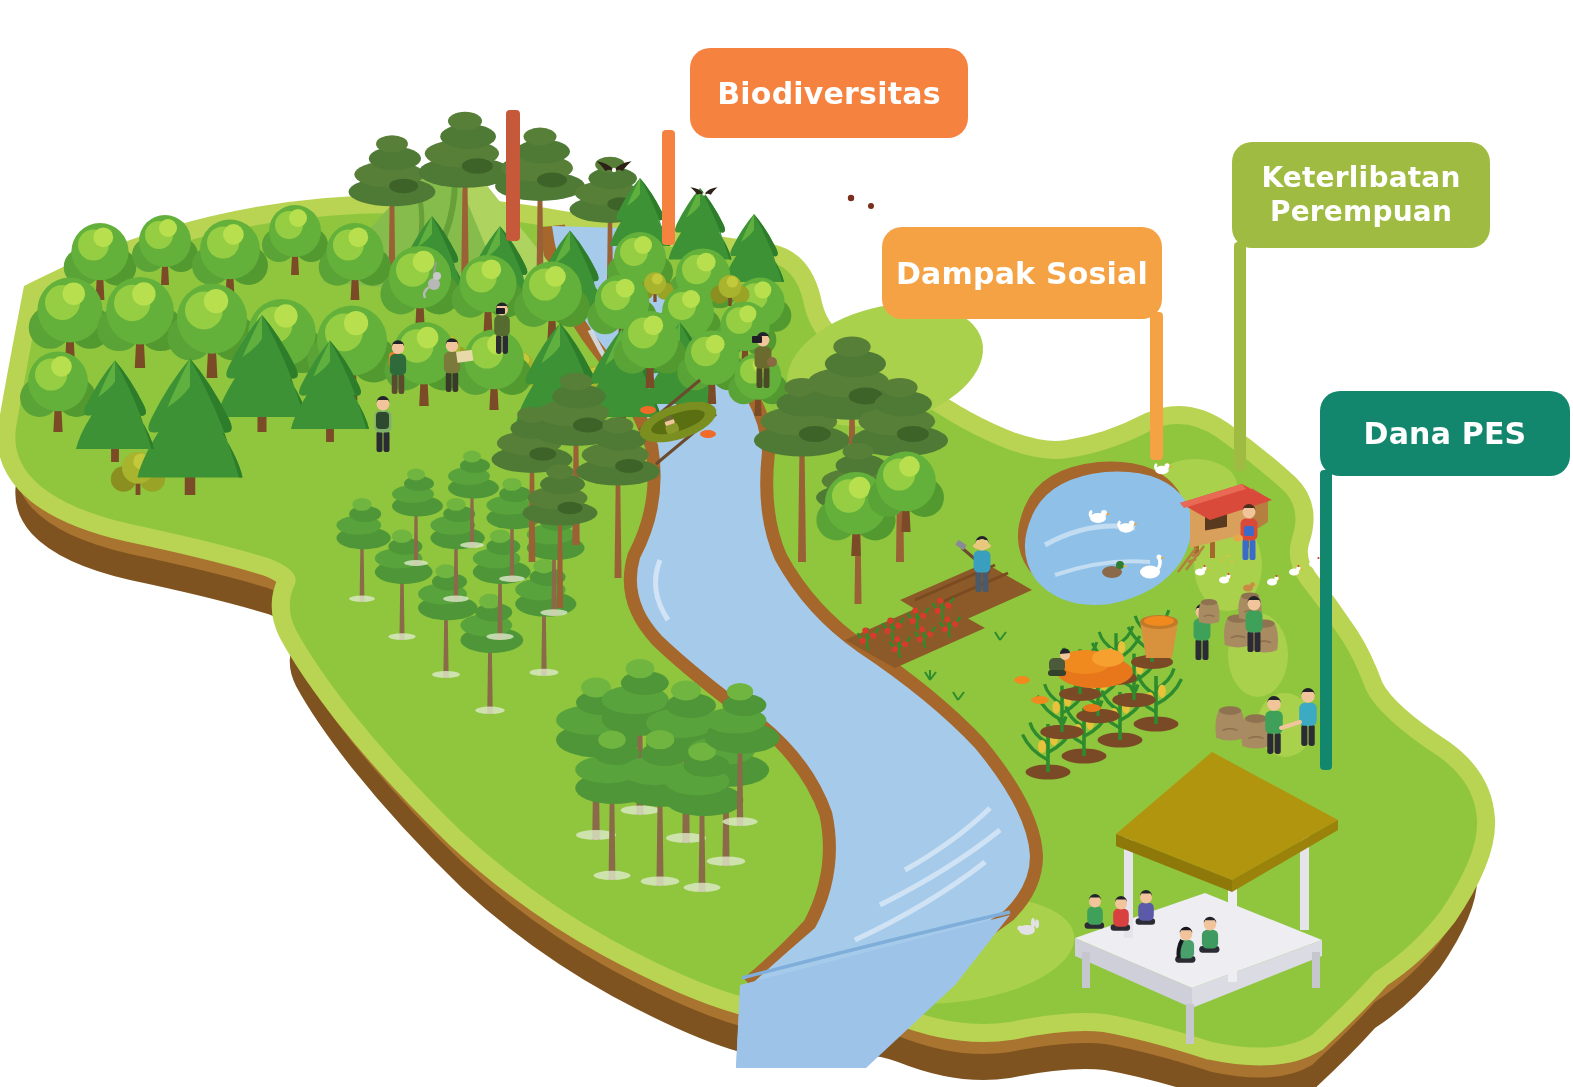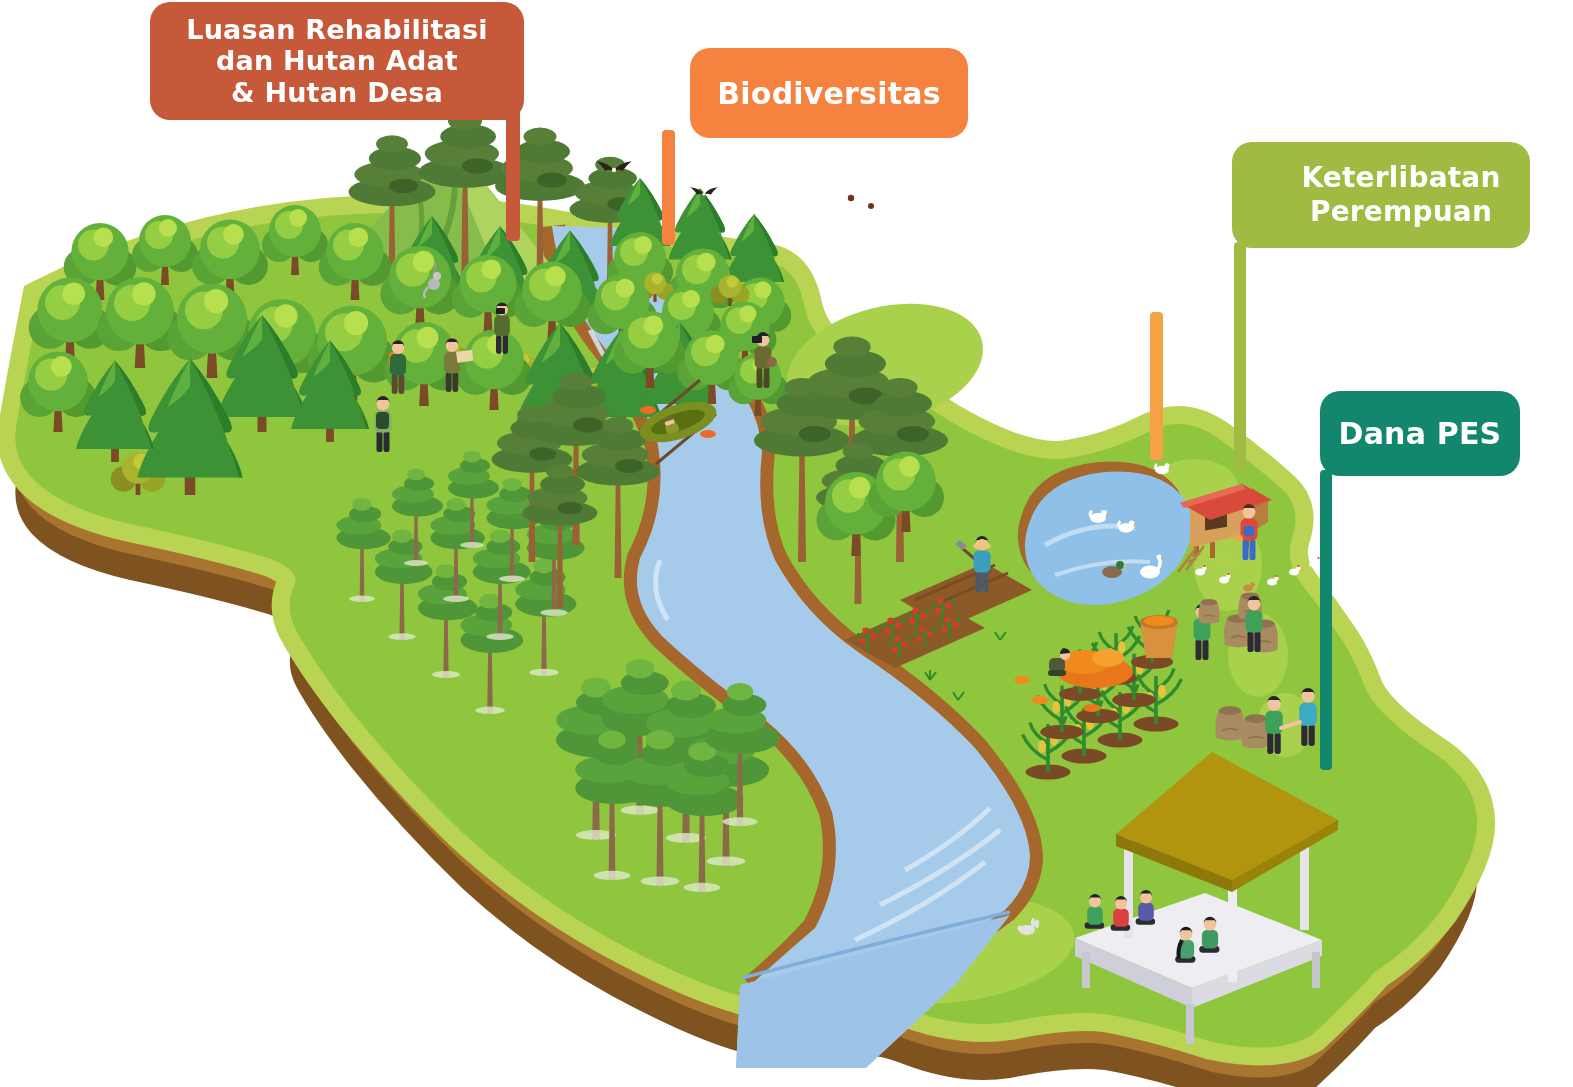--- a/index.html
+++ b/index.html
@@ -11,21 +11,21 @@
            display:flex;flex-direction:column;justify-content:center;align-items:center;
            text-align:center;letter-spacing:.2px;}
   #callout-0{left:150px;top:2px;width:374px;height:118px;font-size:27px;line-height:1.16;}
   #stick-0{left:506px;top:110px;width:14px;height:131px;}
   #callout-1{left:662px;top:48px;width:278px;height:90px;font-size:30px;margin-left:28px;}
   #stick-1{left:662px;top:130px;width:13px;height:115px;}
   #callout-2{left:882px;top:227px;width:280px;height:92px;font-size:30px;}
   #stick-2{left:1150px;top:312px;width:13px;height:148px;}
   #callout-3{left:1232px;top:142px;width:258px;height:106px;font-size:28px;line-height:1.22;}
   #stick-3{left:1234px;top:242px;width:12px;height:229px;}
-  #callout-4{left:1320px;top:391px;width:200px;height:85px;font-size:30px;}
+  #callout-4{left:1320px;top:391px;width:250px;height:85px;font-size:30px;}
   #stick-4{left:1320px;top:470px;width:12px;height:300px;}
   
   .pskin{fill:var(--sk,#F2C49B);} .phair{fill:var(--hr,#23232B);}
   .pshirt{fill:var(--sh,#3FA05A);} .ppants{fill:var(--pn,#2B2B33);}
 </style>
 </head>
 <body>
 
 <div class="stage">
 
@@ -448,28 +448,26 @@
     </g>
   </g>
 </svg>
 
   <div class="stick" id="stick-0" style="background-color: rgb(198, 89, 58);"></div>
   <div class="stick" id="stick-1" style="background-color: rgb(245, 130, 63);"></div>
   <div class="stick" id="stick-2" style="background-color: rgb(245, 162, 68);"></div>
   <div class="stick" id="stick-3" style="background-color: rgb(160, 187, 65);"></div>
   <div class="stick" id="stick-4" style="background-color: rgb(19, 135, 109);"></div>
 
-  <div class="callout" id="callout-0" style="background-color: rgb(198, 89, 58);">
-    <div>Luasan Rehabilitasi</div>
-    <div>dan Hutan Adat</div>
-    <div>&amp; Hutan Desa</div>
-  </div>
   <div class="callout" id="callout-1" style="background-color: rgb(245, 130, 63);">
     <div>Biodiversitas</div>
   </div>
-  <div class="callout" id="callout-3" style="background-color: rgb(160, 187, 65); padding-left: 40px;">
+  <div class="callout" id="callout-2" style="background-color: rgb(245, 162, 68);">
+    <div>Dampak Sosial</div>
+  </div>
+  <div class="callout" id="callout-3" style="background-color: rgb(160, 187, 65);">
     <div>Keterlibatan</div>
     <div>Perempuan</div>
   </div>
   <div class="callout" id="callout-4" style="background-color: rgb(19, 135, 109);">
     <div>Dana PES</div>
   </div>
 </div>
 
 </body></html>

